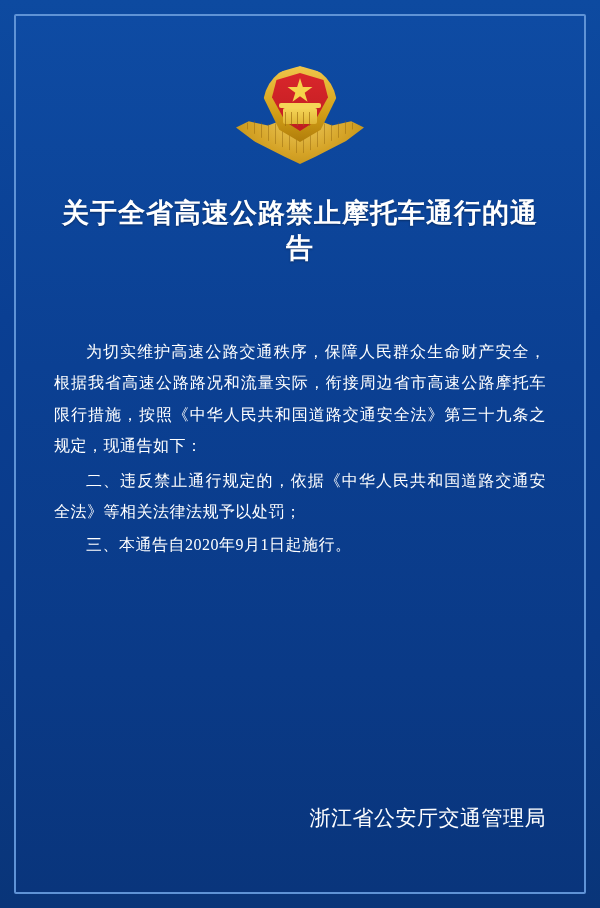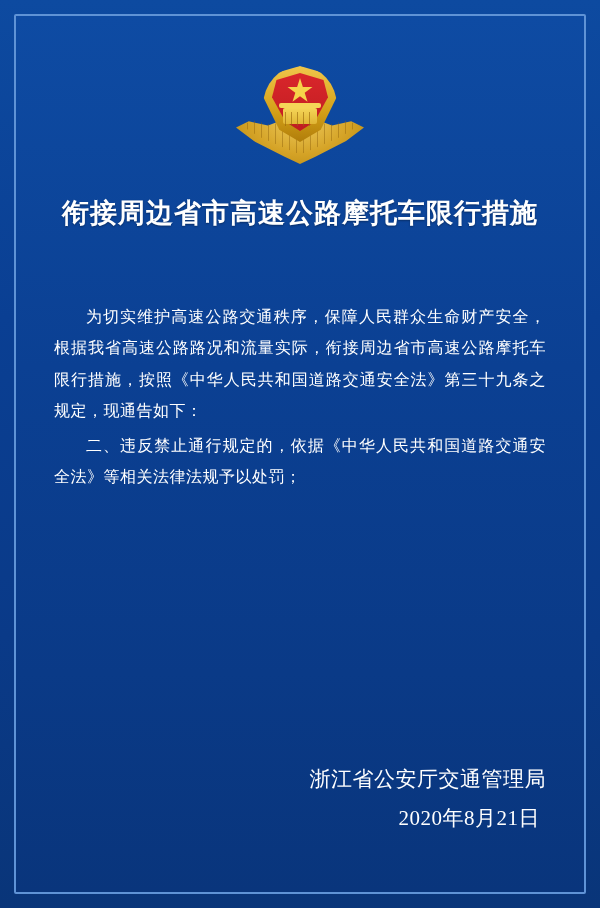--- a/index.html
+++ b/index.html
@@ -193,28 +193,28 @@
         <div class="wings"></div>
         <div class="wing-lines"></div>
         <div class="shield"></div>
         <div class="shield-inner"></div>
         <div class="star"></div>
         <div class="gate"></div>
         <div class="pillars"></div>
       </div>
     </div>
 
-    <h1 class="title">衔接周边省市高速公路摩托车限行措施</h1>
+    <h1 class="title">关于全省高速公路禁止摩托车通行的通告</h1>
 
     <div class="divider-space"></div>
 
     <div class="body-text">
       <p class="para">为切实维护高速公路交通秩序，保障人民群众生命财产安全，根据我省高速公路路况和流量实际，衔接周边省市高速公路摩托车限行措施，按照《中华人民共和国道路交通安全法》第三十九条之规定，现通告如下：</p>
       <p class="item">二、违反禁止通行规定的，依据《中华人民共和国道路交通安全法》等相关法律法规予以处罚；</p>
+      <p class="item">三、本通告自2020年9月1日起施行。</p>
     </div>
 
     <div class="sign-block">
       <div class="sign-issuer">浙江省公安厅交通管理局</div>
-      <div class="sign-date">2020年8月21日</div>
     </div>
 
   </div>
 </div>
 
 </body></html>

